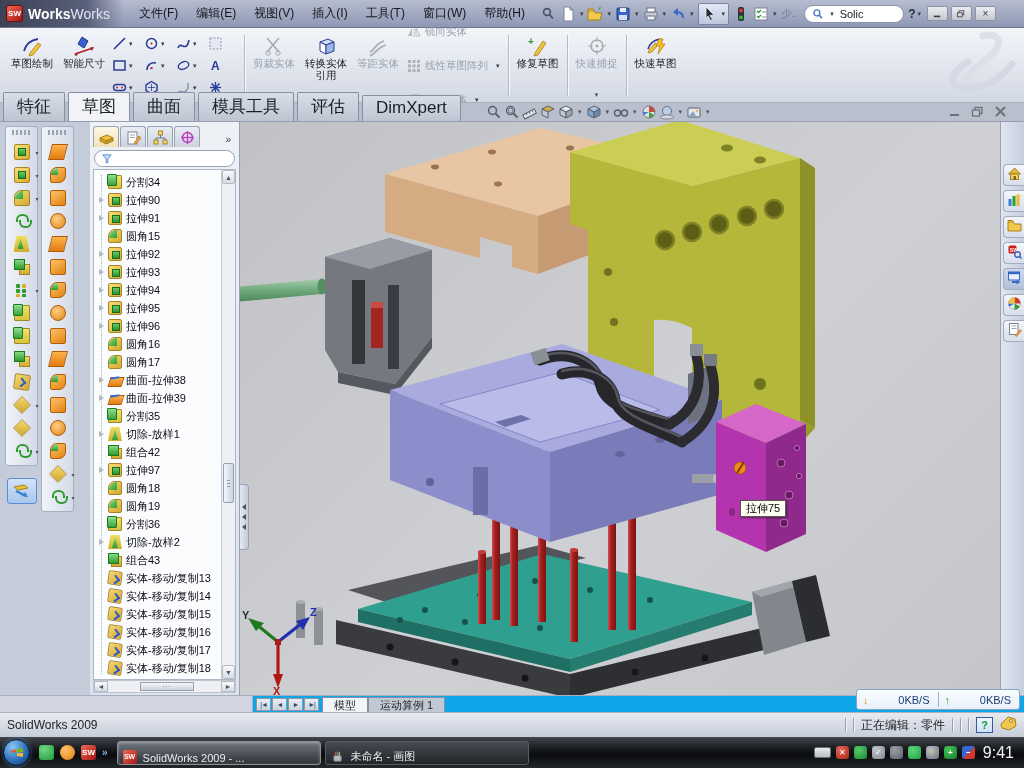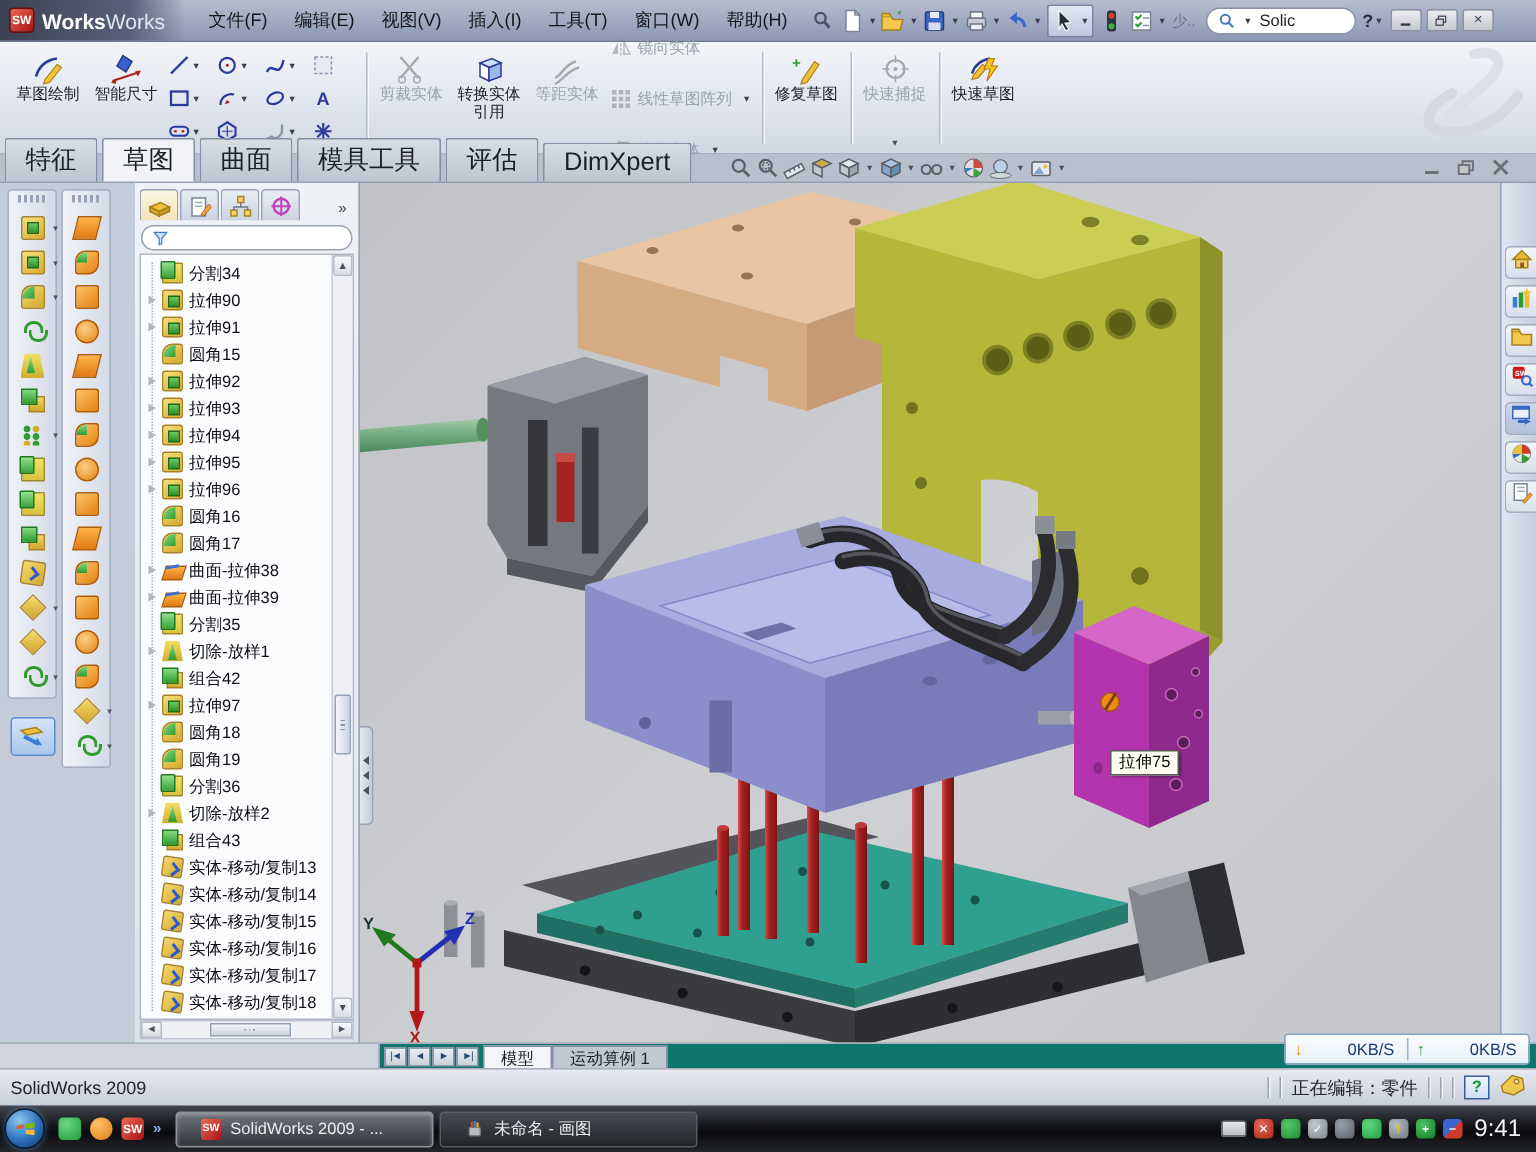--- a/index.html
+++ b/index.html
@@ -118,21 +118,21 @@
 .scene{position:absolute;inset:0}
 .tooltip{position:absolute;left:500px;top:378px;background:#fdfdf2;border:1px solid #585858;font-size:11px;padding:0 5px;height:17px;line-height:15px;color:#0a0a0a;box-shadow:1px 1px 2px rgba(0,0,0,.45);white-space:nowrap}
 .panel-grip{position:absolute;left:0;top:362px;width:9px;height:66px;background:linear-gradient(90deg,#e4e9f1,#c2cad8);border:1px solid #98a1b4;border-left:none;border-radius:0 4px 4px 0;display:flex;flex-direction:column;align-items:center;justify-content:center;gap:4px}
 .panel-grip i{width:0;height:0;border-top:3px solid transparent;border-bottom:3px solid transparent;border-right:4px solid #4a5262}
 
 .taskpane{width:24px;background:linear-gradient(90deg,#e0e6f1,#c5cedd);border-left:1px solid #98a1b6;padding-top:42px;display:flex;flex-direction:column;gap:4px;align-items:flex-end}
 .tp-tab{width:21px;height:22px;background:linear-gradient(#f3f6fa,#d8dfeb);border:1px solid #a4adbe;border-right:none;border-radius:4px 0 0 4px;display:flex;align-items:center;justify-content:center}
 .tp-tab.pressed{background:linear-gradient(#ccd8ea,#b0c1da)}
 .tp-tab svg{width:15px;height:15px}
 
-.doctabs{height:17px;background:#0f766e;display:flex;align-items:stretch;border-top:1px solid #a6aec0}
+.doctabs{height:17px;background:#0ea5e9;display:flex;align-items:stretch;border-top:1px solid #a6aec0}
 .doc-spacer{width:253px;background:#d0d5df;border-right:1px solid #aab2c0}
 .navbtns{display:flex;gap:1px;align-items:center;padding:1px 3px}
 .nav{width:15px;height:13px;background:linear-gradient(#eaedf2,#ccd2dd);border:1px solid #8f98aa;font-size:7px;color:#274a72;display:flex;align-items:center;justify-content:center;letter-spacing:-1px}
 .dtab{font-size:11px;padding:0 11px;border:1px solid #858ea2;border-bottom:none;background:#c2c8d3;display:flex;align-items:center;color:#1c2026;margin-top:1px;white-space:nowrap}
 .dtab.active{background:#f4f5f8}
 
 .statusbar{height:25px;background:linear-gradient(#e7eaf0,#c7cdda);display:flex;align-items:center;font-size:12px;color:#20242c;padding:0 7px;border-top:1px solid #aab2c2}
 .sb-right{margin-left:auto;display:flex;align-items:center;gap:7px}
 .sb-sep{width:1px;height:14px;background:#98a0b0;box-shadow:1px 0 0 #f2f4f8}
 .sb-help{width:17px;height:16px;border:1px solid #3a5a9a;background:linear-gradient(#eef4ff,#cfe0f8);color:#0f9a2f;font-weight:bold;font-size:11px;display:flex;align-items:center;justify-content:center}
@@ -143,21 +143,21 @@
 .nw-div{width:1px;height:15px;background:#9ab2cc}
 .nw-down{color:#e09018;font-weight:bold}
 .nw-up{color:#2c9e3e;font-weight:bold}
 
 .taskbar{height:31px;background:linear-gradient(#41454c,#17191d 40%,#0a0b0d 58%,#24272b);display:flex;align-items:center;padding:0 3px;gap:4px}
 .orb{width:27px;height:27px;border-radius:50%;background:radial-gradient(circle at 35% 28%,#8cc8f2,#2c6fba 55%,#11355f);border:1px solid #091b33;display:flex;align-items:center;justify-content:center;box-shadow:0 0 4px rgba(120,180,255,.5)}
 .orb svg{width:14px;height:13px}
 .ql{display:flex;gap:6px;align-items:center;padding:0 5px}
 .qli{width:15px;height:15px;border-radius:3px;display:flex;align-items:center;justify-content:center;color:#fff;font-size:8px;font-weight:bold}
 .chev{color:#86b2e4;font-size:10px;font-weight:bold}
-.taskwin{width:172px;height:24px;border-radius:3px;border:1px solid #585c63;background:linear-gradient(#474b52,#222428);display:flex;align-items:center;gap:6px;padding:0 16px;color:#ececef;font-size:11px;white-space:nowrap;overflow:hidden}
+.taskwin{width:204px;height:24px;border-radius:3px;border:1px solid #585c63;background:linear-gradient(#474b52,#222428);display:flex;align-items:flex-end;gap:6px;padding:0 5px;color:#ececef;font-size:11px;white-space:nowrap;overflow:hidden}
 .taskwin.active{background:linear-gradient(#70757d,#303439);border-color:#8d9298;box-shadow:inset 0 1px 3px rgba(255,255,255,.35)}
 .tw-icon{width:14px;height:14px;border-radius:2px;flex:0 0 14px;display:flex;align-items:center;justify-content:center;font-size:7px;font-weight:bold;color:#fff}
 .tray{margin-left:auto;display:flex;align-items:center;gap:5px;padding-right:7px}
 .tray-kbd{width:17px;height:11px;background:linear-gradient(#e8eaec,#b9bcc0);border:1px solid #6d7176;border-radius:2px}
 .tri{width:13px;height:13px;border-radius:3px;font-size:8px;color:#fff;display:flex;align-items:center;justify-content:center;font-weight:bold;line-height:1}
 .clock{color:#f2f3f5;font-size:16px;margin-left:3px}
 </style>
 </head>
 <body>
 

